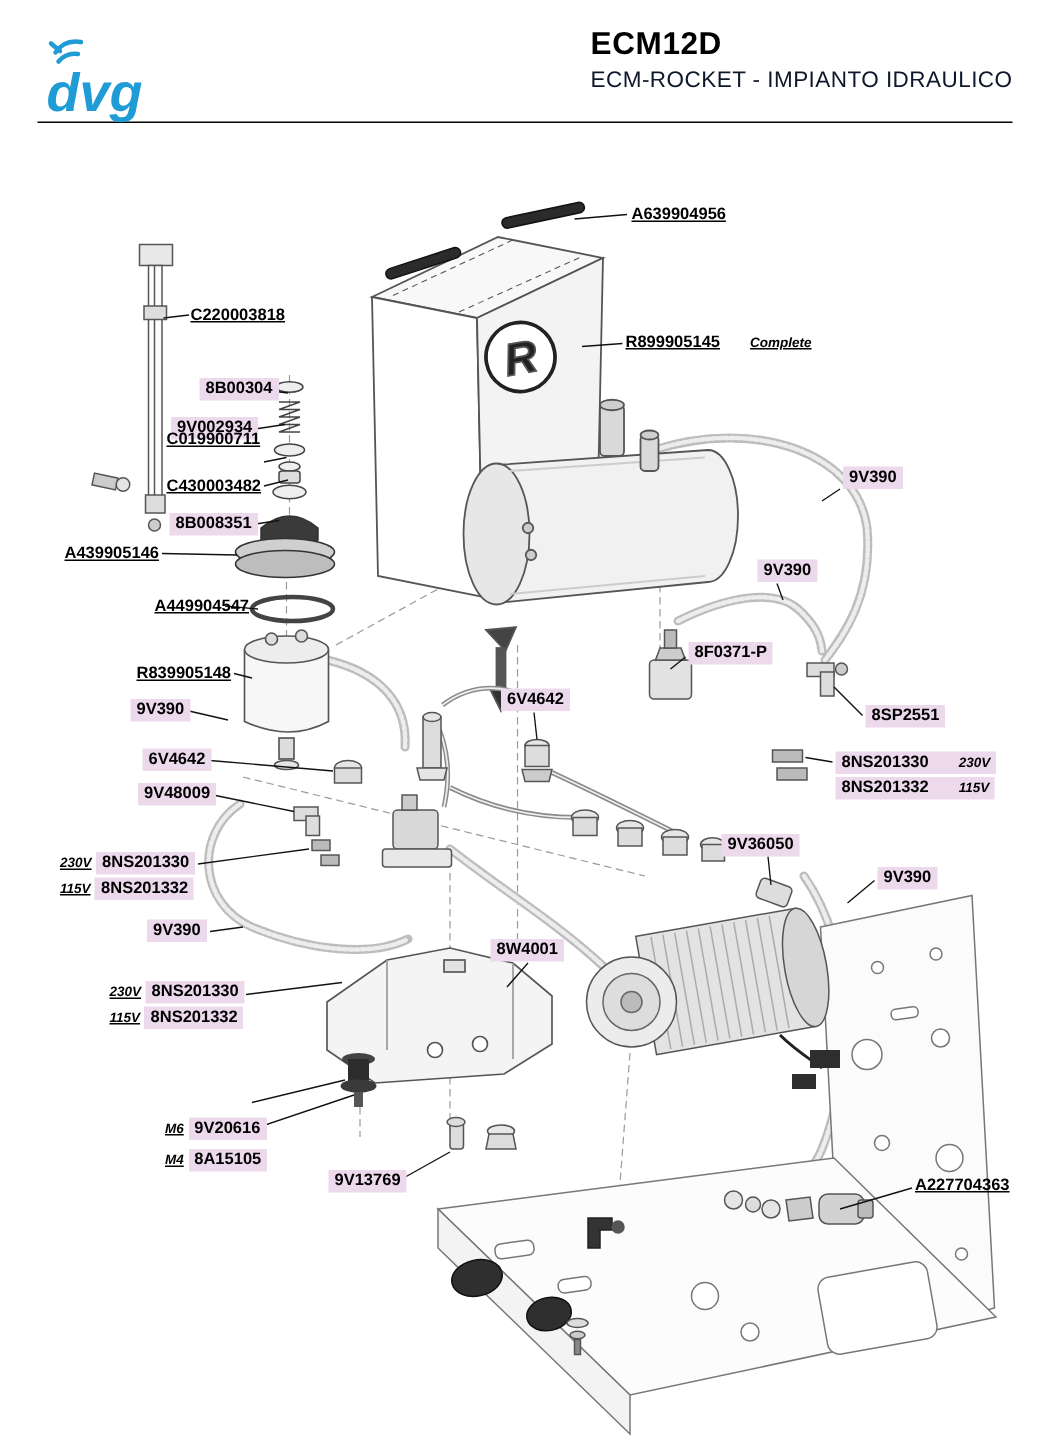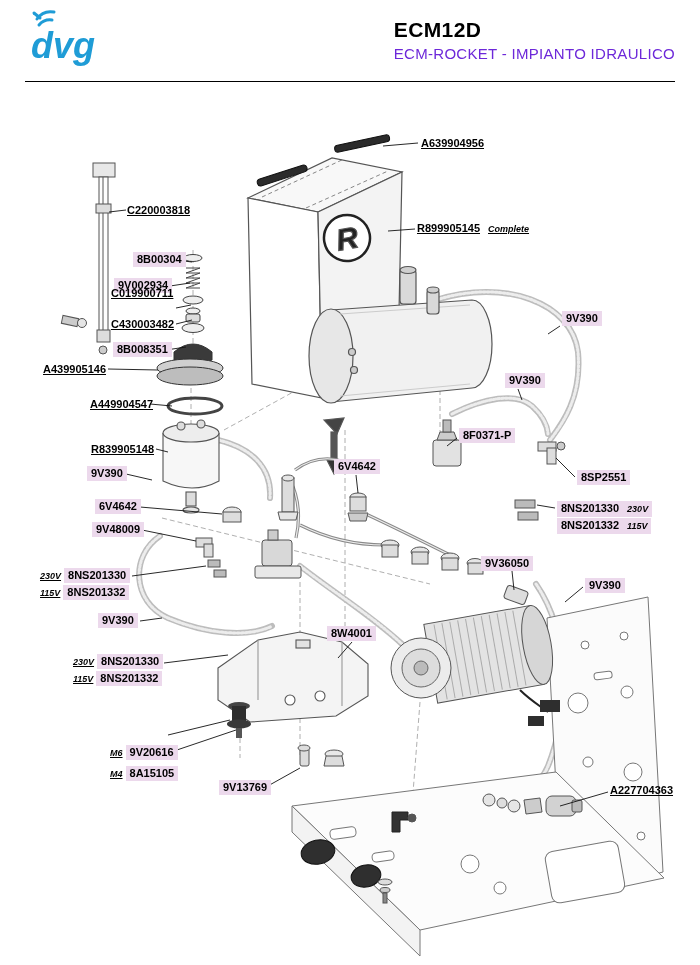--- a/index.html
+++ b/index.html
@@ -1,34 +1,34 @@
 <!DOCTYPE html>
 <html><head>
 <meta charset="utf-8">
 <style>
   * { margin:0; padding:0; box-sizing:border-box; }
   body { background:#ffffff; font-family:"Liberation Sans", sans-serif; }
   .page { position:relative; width:700px; height:965px; background:#fff; overflow:hidden; }
 
   
   .hdr { position:absolute; left:25px; right:25px; top:0; height:82px; border-bottom:1.5px solid #000; }
-  .logo-wrap { position:absolute; left:0; top:4px; width:90px; height:64px; }
+  .logo-wrap { position:absolute; left:0; top:20px; width:90px; height:64px; }
   .hdr-right { position:absolute; right:0; top:18px; text-align:left; }
   .title { font-size:21px; font-weight:bold; color:#000; letter-spacing:.4px; }
-  .subtitle { font-size:15px; color:#6d28d9; letter-spacing:.3px; margin-top:3px; }
+  .subtitle { font-size:15px; color:#0f172a; letter-spacing:.3px; margin-top:3px; }
 
   
   .canvas { position:absolute; inset:0; }
 
   
   .label { position:absolute; font-size:11px; font-weight:bold; color:#000;
            white-space:nowrap; line-height:15px;text-decoration:underline; }
   .label .box { background:#ecd9ec; padding:0 4px; display:inline-block; }
   .label .pre { font-size:9px; font-style:italic; font-weight:bold; margin-right:3px; }
-  .label .suf { font-size:9px; font-style:italic; font-weight:bold; margin-left:8px; }
+  .label .suf { font-size:9px; font-style:italic; font-weight:bold; margin-left:20px; }
 </style>
 </head>
 <body>
 
 <div class="page">
 
   <div class="hdr">
     <div class="logo-wrap">
       <svg width="90" height="64" viewBox="0 0 90 64">
         <g stroke="#1f9cd6" stroke-width="3" fill="none" stroke-linecap="round">
@@ -328,21 +328,21 @@
   </svg>
 
   <div class="label" style="left:421px;top:136px"><span>A639904956</span></div>
   <div class="label" style="left:127px;top:203px"><span>C220003818</span></div>
   <div class="label" style="left:133px;top:252px"><span class="box">8B00304</span></div>
   <div class="label" style="left:114px;top:278px"><span class="box">9V002934</span></div>
   <div class="label" style="left:111px;top:286px"><span>C019900711</span></div>
   <div class="label" style="left:111px;top:317px"><span>C430003482</span></div>
   <div class="label" style="left:113px;top:342px"><span class="box">8B008351</span></div>
   <div class="label" style="left:43px;top:362px"><span>A439905146</span></div>
-  <div class="label" style="left:90px;top:397px"><span>A449904547</span></div>
+  <div class="label" style="left:103px;top:397px"><span>A449904547</span></div>
   <div class="label" style="left:91px;top:442px"><span>R839905148</span></div>
   <div class="label" style="left:87px;top:466px"><span class="box">9V390</span></div>
   <div class="label" style="left:95px;top:499px"><span class="box">6V4642</span></div>
   <div class="label" style="left:92px;top:522px"><span class="box">9V48009</span></div>
   <div class="label" style="left:40px;top:568px"><span class="pre">230V</span><span class="box">8NS201330</span></div>
   <div class="label" style="left:40px;top:585px"><span class="pre">115V</span><span class="box">8NS201332</span></div>
   <div class="label" style="left:98px;top:613px"><span class="box">9V390</span></div>
   <div class="label" style="left:73px;top:654px"><span class="pre">230V</span><span class="box">8NS201330</span></div>
   <div class="label" style="left:73px;top:671px"><span class="pre">115V</span><span class="box">8NS201332</span></div>
   <div class="label" style="left:110px;top:766px"><span class="pre">M4</span><span class="box">8A15105</span></div>

